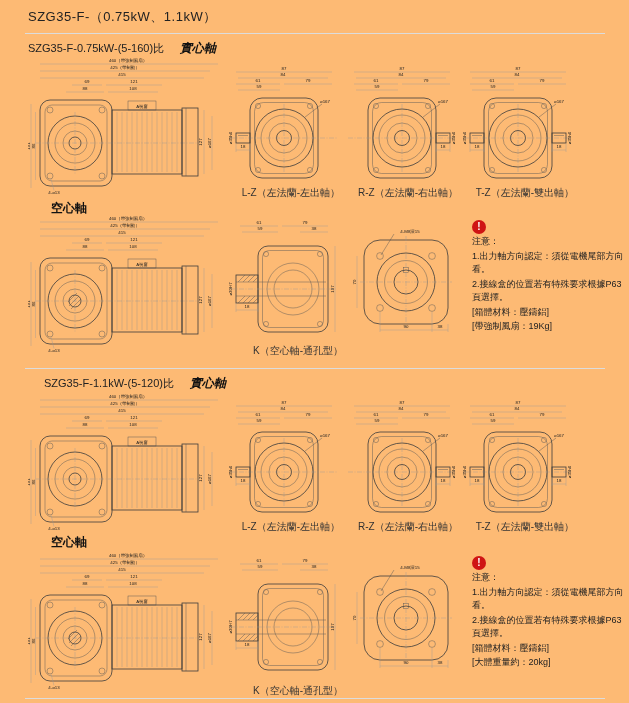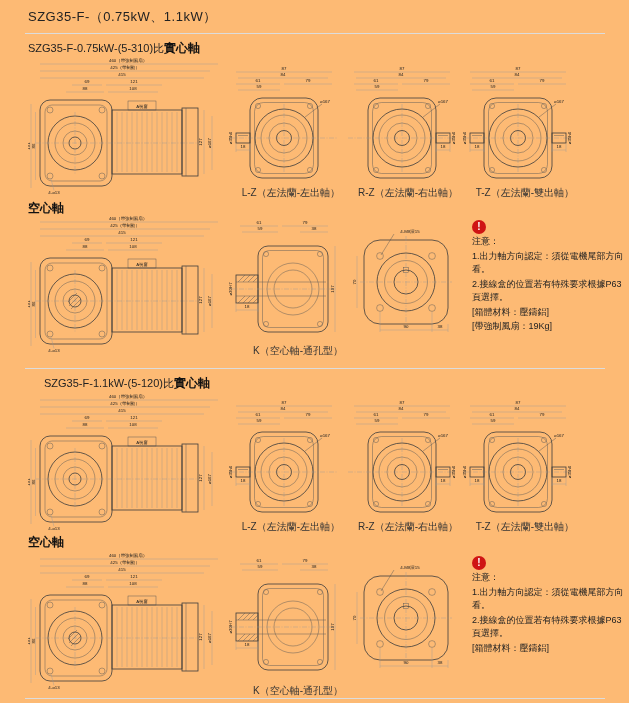--- a/index.html
+++ b/index.html
@@ -2,22 +2,22 @@
 <html><head>
 <meta charset="utf-8">
 <style>
   html,body{margin:0;padding:0;background:#fff;}
   .page{position:relative;width:629px;height:703px;background:#fdba74;overflow:hidden;
         font-family:"Liberation Sans",sans-serif;color:#1a1a1a;padding-left:24px;}
   .abs{position:absolute;}
   .title{font-size:13px;color:#222;letter-spacing:.5px;}
   .rule{height:1px;background:#dcdcdc;}
   .sec-head{font-size:11px;color:#222;white-space:nowrap;}
-  .shaft-label{font-weight:bold;font-size:12px;color:#111;}
-  .sec-head .shaft-label{}
+  .shaft-label{font-weight:bold;font-size:12px;color:#111;margin-left:23px;}
+  .sec-head .shaft-label{margin-left:16px;font-style:italic;}
   .cap{font-size:10px;text-align:right;color:#333;white-space:nowrap;}
   .notes{font-size:9px;line-height:1.5;color:#222;width:155px;}
   .notes div{margin-bottom:1px;}
   .warn-icon{width:14px;height:14px;border-radius:50%;background:#cf1414;color:#fff;
              font-weight:bold;font-size:10px;text-align:center;line-height:14px;margin-bottom:4px;}
   svg .o{stroke:#3c3c3c;fill:none;stroke-width:.8;}
   svg .t{stroke:#555;fill:none;stroke-width:.45;}
   svg .dm{stroke:#999;fill:none;stroke-width:.4;}
   svg .cl{stroke:#9a9a9a;stroke-width:.4;stroke-dasharray:5 1.5 1 1.5;fill:none;}
   svg .fin{stroke:#8f8f8f;stroke-width:.35;fill:none;}
@@ -205,21 +205,21 @@
         <text class="dt" transform="translate(11.5,58) rotate(-90)">70</text>
       </g>
 
     </defs>
   </svg>
 
   <div class="abs title" style="left:28px;top:8px">SZG35-F-（0.75kW、1.1kW）</div>
   <div class="abs rule" style="left:25px;top:33px;width:580px"></div>
 
   <div class="abs sec-head" style="left:28px;top:40px">
-    <span>SZG35-F-0.75kW-(5-310)比</span><span class="shaft-label">實心軸</span>
+    <span>SZG35-F-0.75kW-(5-160)比</span><span class="shaft-label">實心軸</span>
   </div>
 
   <svg class="abs" style="left:28px;top:56px" width="195" height="140" viewBox="0 0 195 140">
       <use href="#gm-main" xlink:href="#gm-main"></use>
     </svg>
   <svg class="abs" style="left:228px;top:64px" width="112" height="118" viewBox="0 0 112 118">
       <use href="#sv-lz" xlink:href="#sv-lz"></use>
     </svg>
   <svg class="abs" style="left:346px;top:64px" width="112" height="118" viewBox="0 0 112 118">
       <use href="#sv-rz" xlink:href="#sv-rz"></use>
@@ -289,17 +289,18 @@
   <svg class="abs" style="left:344px;top:560px" width="120" height="112" viewBox="0 0 120 112">
       <use href="#flange-view" xlink:href="#flange-view"></use>
     </svg>
 
   <div class="abs notes" style="left:472px;top:556px">
     <div class="warn-icon">!</div>
     <div>注意：</div>
     <div>1.出力軸方向認定：須從電機尾部方向看。</div>
     <div>2.接線盒的位置若有特殊要求根據P63頁選擇。</div>
     <div>[箱體材料：壓鑄鋁]</div>
+    <div>[大體重量約：20kg]</div>
   </div>
 
   <div class="abs rule" style="left:25px;top:698px;width:580px"></div>
 
 </div>
 
 </body></html>

